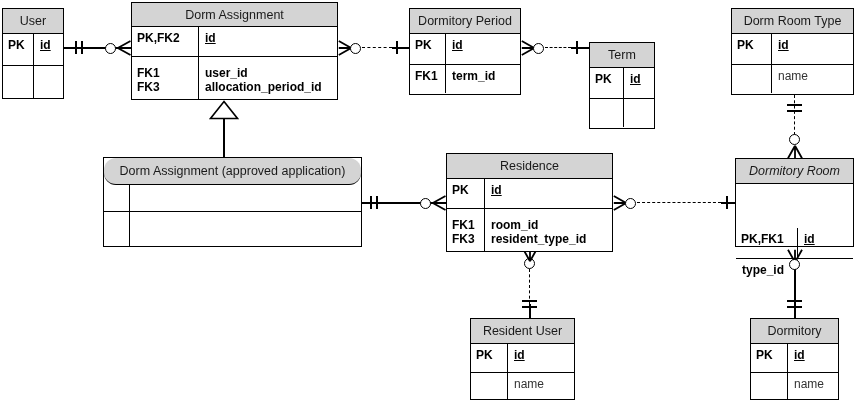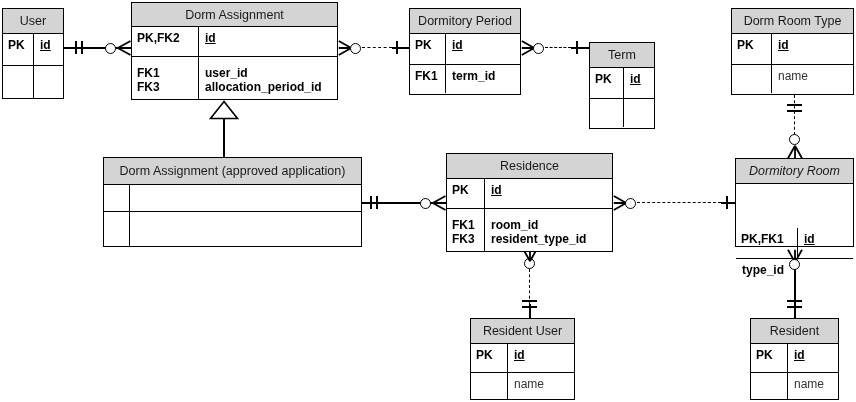--- a/index.html
+++ b/index.html
@@ -267,21 +267,21 @@
       <div class="cell-key" style="width:40px;">PK</div>
       <div class="cell-attr"><span class="pk-attr">id</span></div>
     </div>
     <div class="ent-row last" style="height:28px;">
       <div class="cell-key" style="width:40px;"></div>
       <div class="cell-attr plain">name</div>
     </div>
   </div>
 
   <div class="entity" style="left:103px; top:157px; width:259px; height:90px;">
-    <div class="ent-title" style="height:27px;">Dorm Assignment (approved application)</div>
+    <div class="ent-title" style="height:27px;border-radius:12px;">Dorm Assignment (approved application)</div>
     <div class="ent-row" style="height:27px;">
       <div class="cell-key" style="width:26px;"></div>
       <div class="cell-attr"></div>
     </div>
     <div class="ent-row last" style="height:34px;">
       <div class="cell-key" style="width:26px;"></div>
       <div class="cell-attr"></div>
     </div>
   </div>
 
@@ -320,21 +320,21 @@
       <div class="cell-key" style="width:37px;">PK</div>
       <div class="cell-attr"><span class="pk-attr">id</span></div>
     </div>
     <div class="ent-row last" style="height:26px;">
       <div class="cell-key" style="width:37px;"></div>
       <div class="cell-attr plain">name</div>
     </div>
   </div>
 
   <div class="entity" style="left:750px; top:318px; width:89px; height:82px;">
-    <div class="ent-title" style="height:25px;">Resident</div>
+    <div class="ent-title" style="height:25px;">Dormitory</div>
     <div class="ent-row" style="height:29px;">
       <div class="cell-key" style="width:37px;">PK</div>
       <div class="cell-attr"><span class="pk-attr">id</span></div>
     </div>
     <div class="ent-row last" style="height:26px;">
       <div class="cell-key" style="width:37px;"></div>
       <div class="cell-attr plain">name</div>
     </div>
   </div>
 

